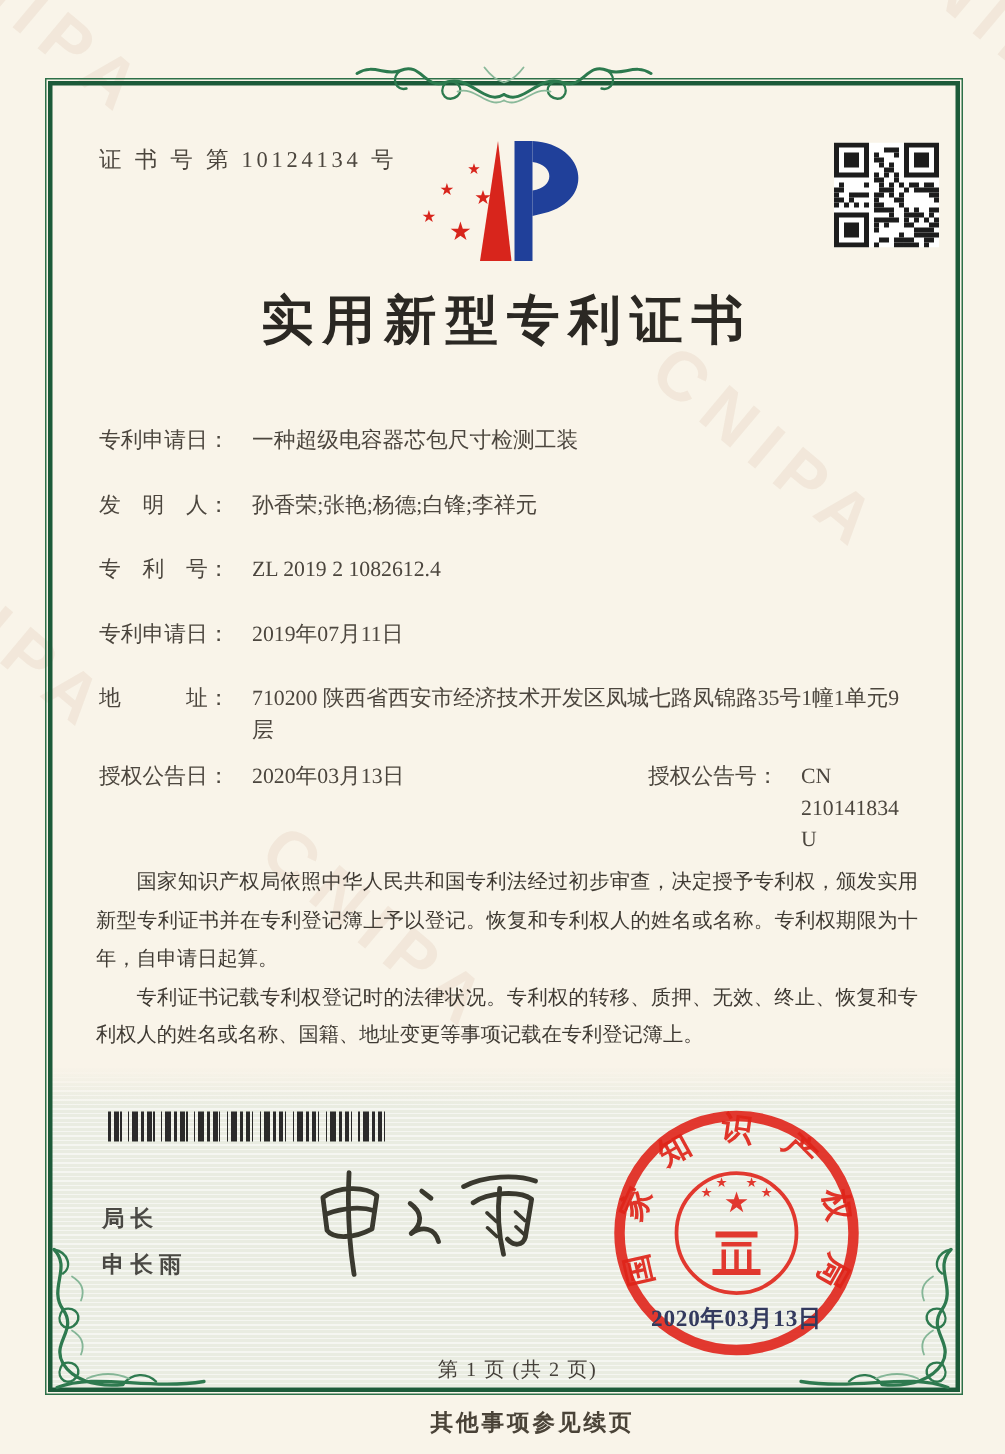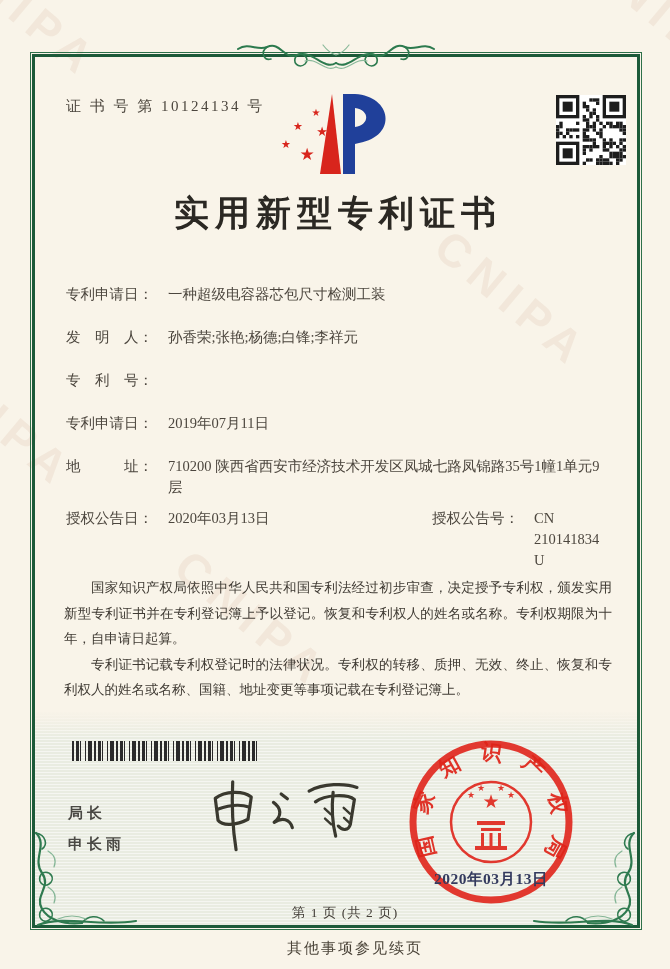--- a/index.html
+++ b/index.html
@@ -84,21 +84,21 @@
   .flourish-top{position:absolute;left:233px;top:27px;width:206px;height:50px;z-index:3;}
   .corner{position:absolute;width:110px;height:100px;z-index:4;}
   .corner-bl{left:28px;top:831px;}
   .corner-br{right:28px;top:831px;transform:scaleX(-1);}
   .pagenum{
     position:absolute;left:30px;width:630px;top:904px;z-index:3;
     text-align:center;font-size:13.5px;letter-spacing:1px;color:#45403a;
   }
   .footer{
     position:absolute;left:0;right:0;top:939px;z-index:3;
-    text-align:center;font-size:15px;font-weight:normal;color:#4a4338;letter-spacing:2px;padding-left:40px;
+    text-align:center;font-size:15px;font-weight:bold;color:#4a4338;letter-spacing:2px;padding-left:40px;
   }
 </style>
 </head>
 <body>
 
 <div class="wm" style="left:-70px;top:-18px;">CNIPA</div>
 <div class="wm" style="left:570px;top:-14px;">CNIPA</div>
 <div class="wm" style="left:420px;top:272px;">CNIPA</div>
 <div class="wm" style="left:-95px;top:392px;">CNIPA</div>
 <div class="wm" style="left:160px;top:592px;">CNIPA</div>
@@ -279,20 +279,21 @@
   <div class="row">
     <span class="lab">专利申请日：</span>
     <span class="val">一种超级电容器芯包尺寸检测工装</span>
   </div>
   <div class="row">
     <span class="lab">发　明　人：</span>
     <span class="val">孙香荣;张艳;杨德;白锋;李祥元</span>
   </div>
   <div class="row">
     <span class="lab">专　利　号：</span>
+    <span class="val">ZL 2019 2 1082612.4</span>
   </div>
   <div class="row">
     <span class="lab">专利申请日：</span>
     <span class="val">2019年07月11日</span>
   </div>
   <div class="row addr">
     <span class="lab">地　　　址：</span>
     <span class="val">710200 陕西省西安市经济技术开发区凤城七路凤锦路35号1幢1单元9层</span>
   </div>
   <div class="row grant">

